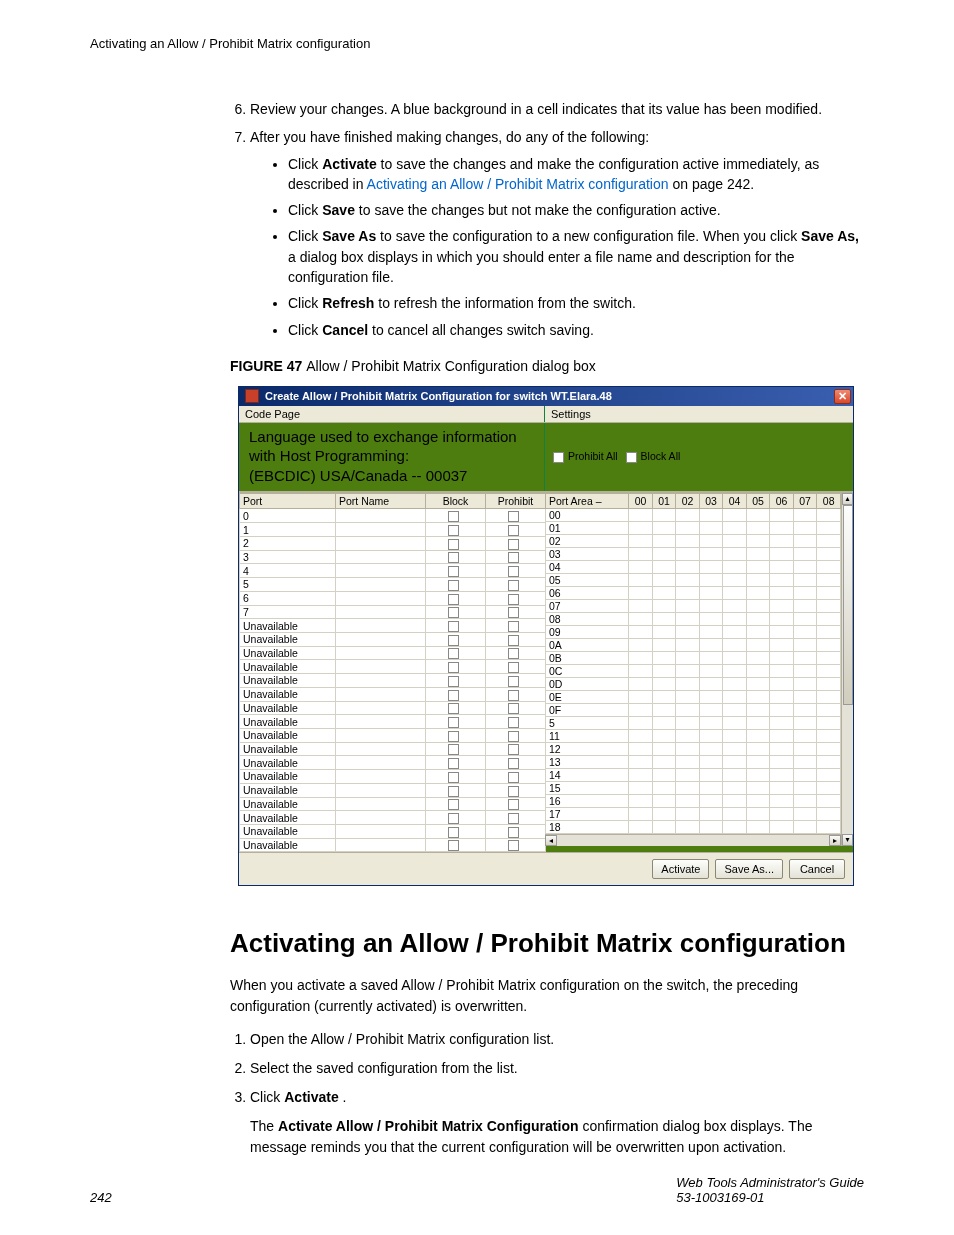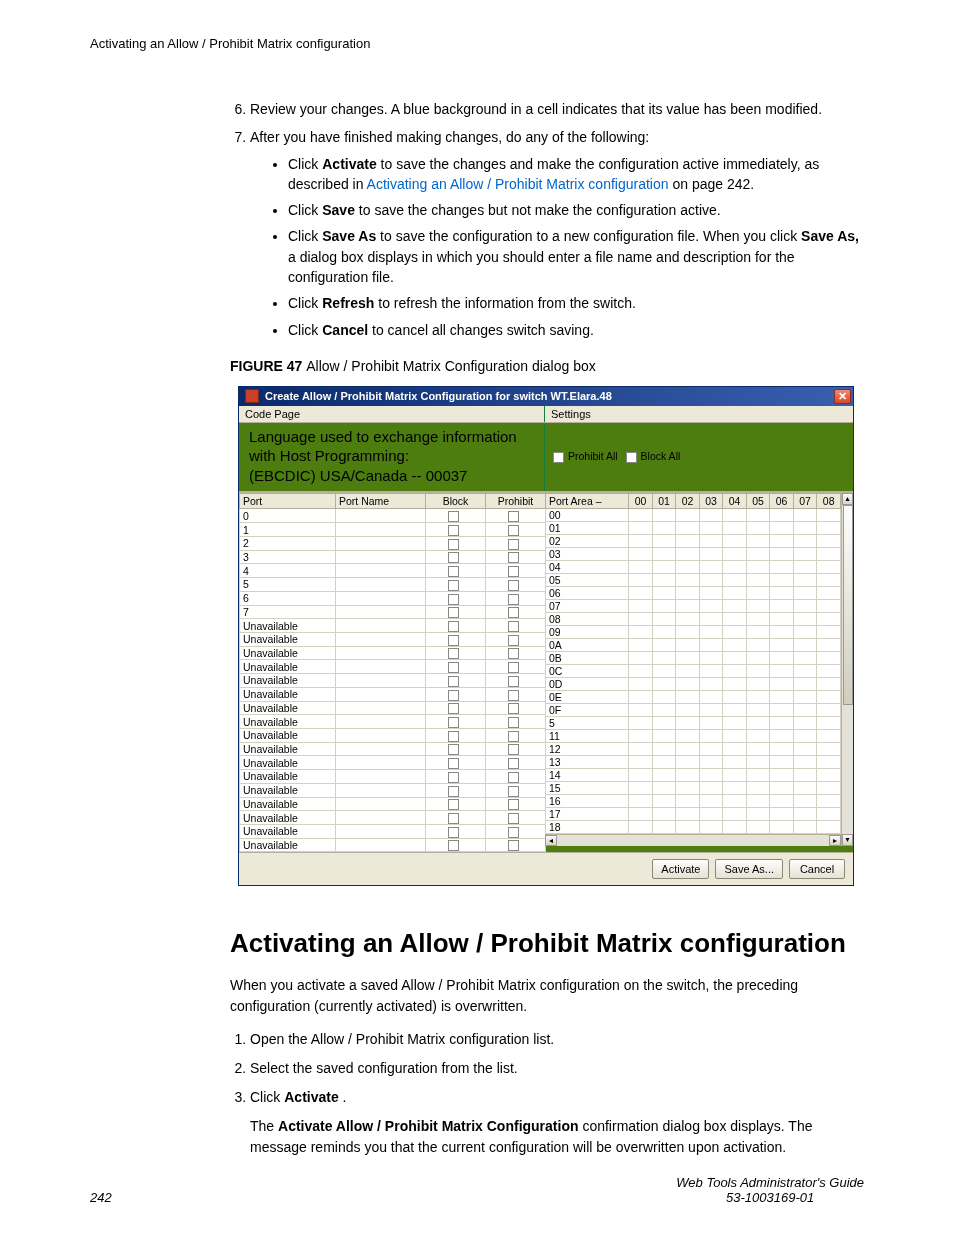--- a/index.html
+++ b/index.html
@@ -154,21 +154,21 @@
   ol.steps > li { margin-bottom: 8px; line-height: 1.5; }
   .sub-p { margin: 8px 0 0 0; }
 
   .footer {
     position: absolute;
     bottom: 30px; left: 90px; right: 90px;
     display: flex; justify-content: space-between; align-items: flex-end;
     font-size: 13px;
     font-style: italic;
   }
-  .footer .right { text-align: center; }
+  .footer .right { text-align: left; }
 </style>
 </head>
 <body>
 
 <div class="page">
   <div class="running-head">Activating an Allow / Prohibit Matrix configuration</div>
 
   <div class="content">
 
     <ol class="top-list" start="6">

